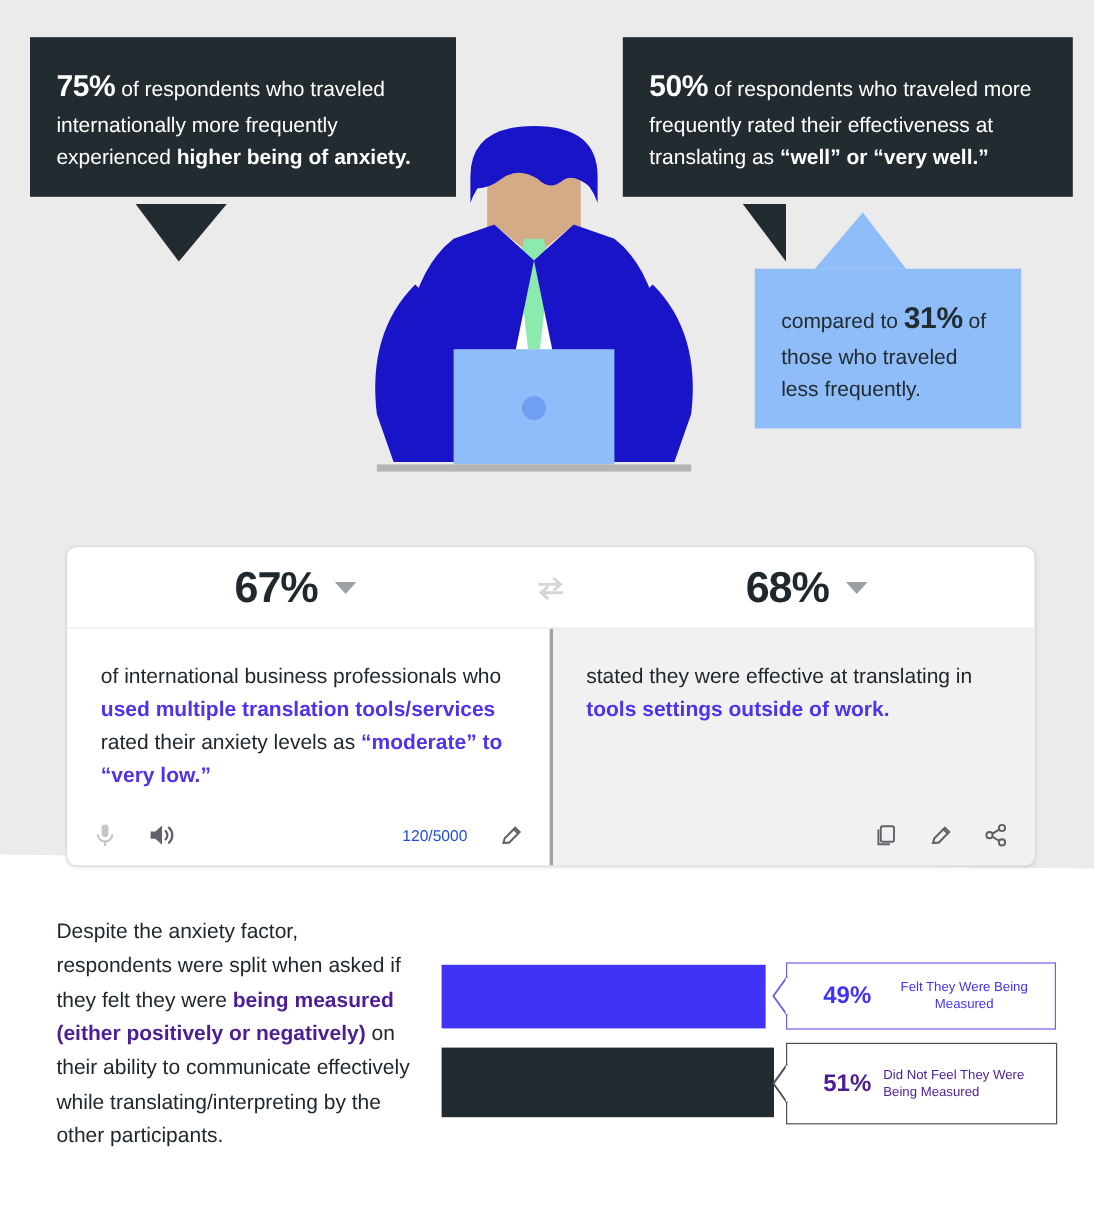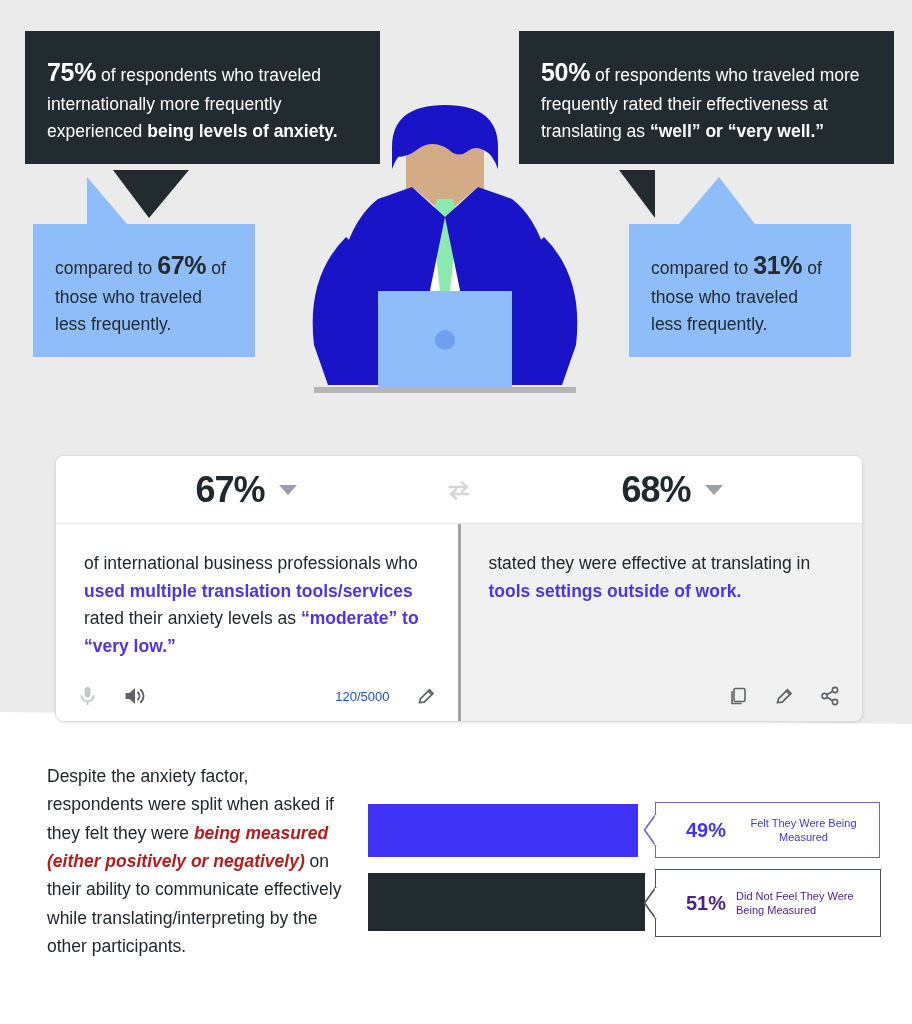--- a/index.html
+++ b/index.html
@@ -99,21 +99,21 @@
   }
   #card .foot .spacer{ flex:1; }
   #card .count{ font-size:13px; color:#1d4ed8; }
   .icn{ display:inline-flex; align-items:center; justify-content:center; }
 
   
   #bottom-text{
     position:absolute; left:47px; top:762px; width:295px;
     font-size:17.5px; line-height:1.62; color:#20282d;
   }
-  #bottom-text .hl{ color:#b91c1c; font-weight:bold;font-style:italic; }
+  #bottom-text .hl{ color:#4c1d95; font-weight:bold; }
 
   #chart{ position:absolute; left:368px; top:800px; width:520px; height:150px; }
   .bar{ position:absolute; }
   #bar1{ left:0;  top:4px;  width:270px; height:53px;  background:#4133f5; }
   #bar2{ left:0;  top:73px; width:277px; height:58px;  background:#222b30; }
 
   .callout{ position:absolute; display:flex; align-items:center; background:#ffffff; }
   #call1{ left:287px; top:2px;  width:225px; height:56px; border:1.6px solid #6f62e8; }
   #call2{ left:287px; top:69px; width:226px; height:68px; border:1.6px solid #4b5358; }
   .callout .pctlbl{ font-size:20px; font-weight:bold; padding:0 10px 0 30px; }
@@ -153,30 +153,24 @@
       <rect x="78" y="196" width="134" height="96" fill="#8ebdfa"></rect>
       <circle cx="145" cy="245" r="10" fill="#6f9ff0"></circle>
 
       <rect x="14" y="292" width="262" height="6" fill="#b5b5b5"></rect>
     </svg>
   </div>
 
   <div class="bubble dark" id="bub-dark-l">
     <div class="tail"></div>
     <div class="body">
-      <span class="pct">75%</span><span> of respondents who traveled internationally more frequently experienced </span><b>being levels of anxiety.</b>
-    </div>
-  </div>
-
-  <div class="bubble lite" id="bub-lite-l">
-    <div class="tail"></div>
-    <div class="body">
-      <span>compared to </span><span class="pct">67%</span><span> of those who traveled less frequently.</span>
-    </div>
-  </div>
+      <span class="pct">75%</span><span> of respondents who traveled internationally more frequently experienced </span><b>higher being of anxiety.</b>
+    </div>
+  </div>
+
 
   <div class="bubble dark" id="bub-dark-r">
     <div class="tail"></div>
     <div class="body">
       <span class="pct">50%</span><span> of respondents who traveled more frequently rated their effectiveness at translating as </span><b>“well” or “very well.”</b>
     </div>
   </div>
 
   <div class="bubble lite" id="bub-lite-r">
     <div class="tail"></div>

